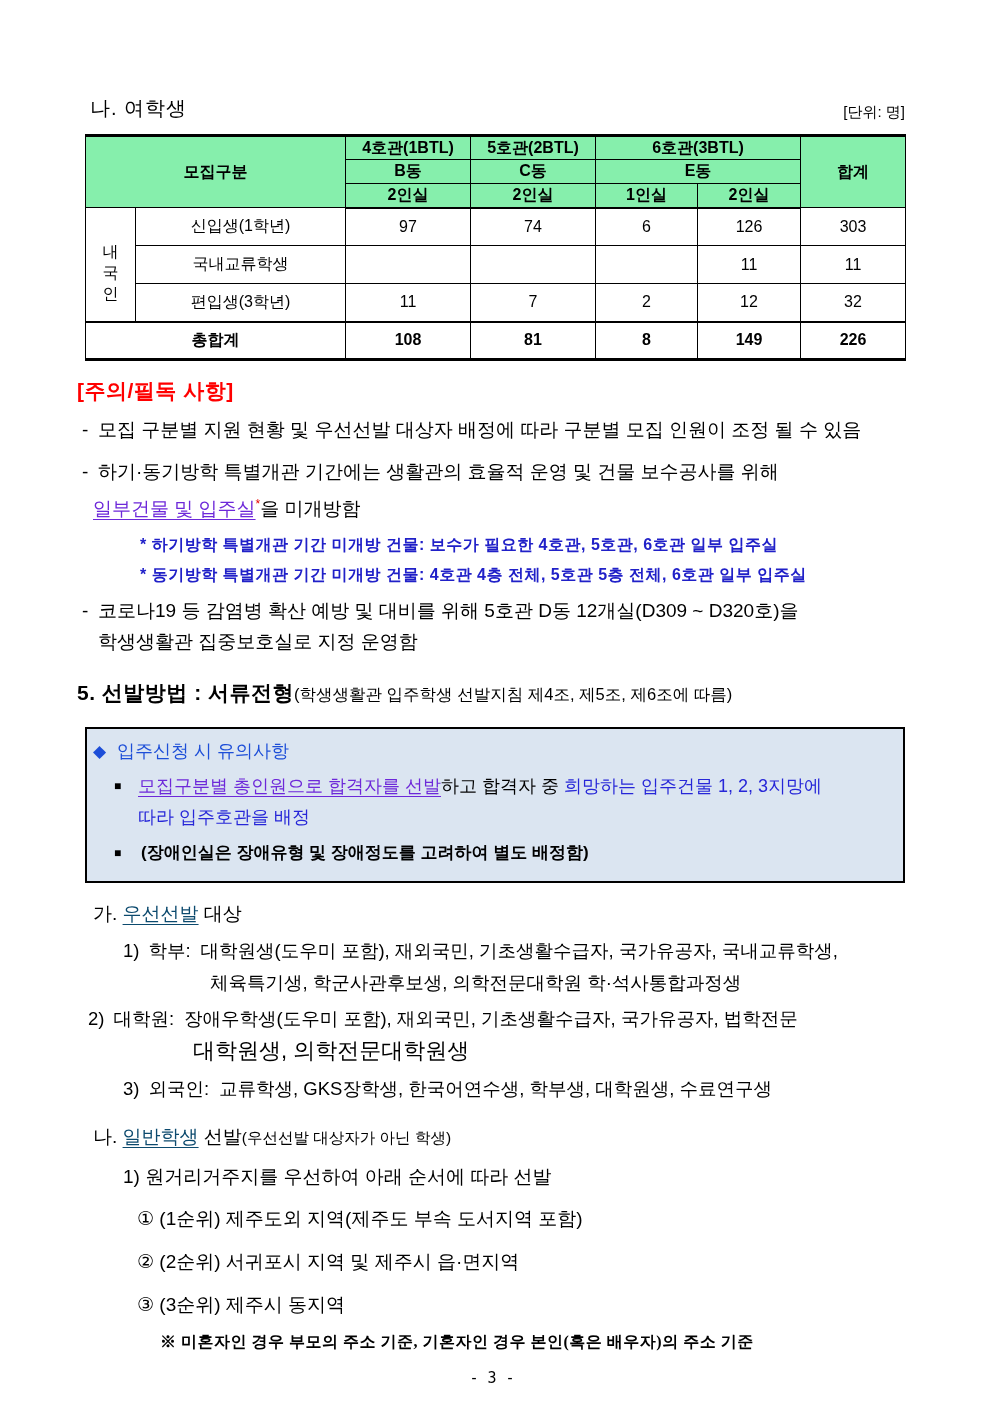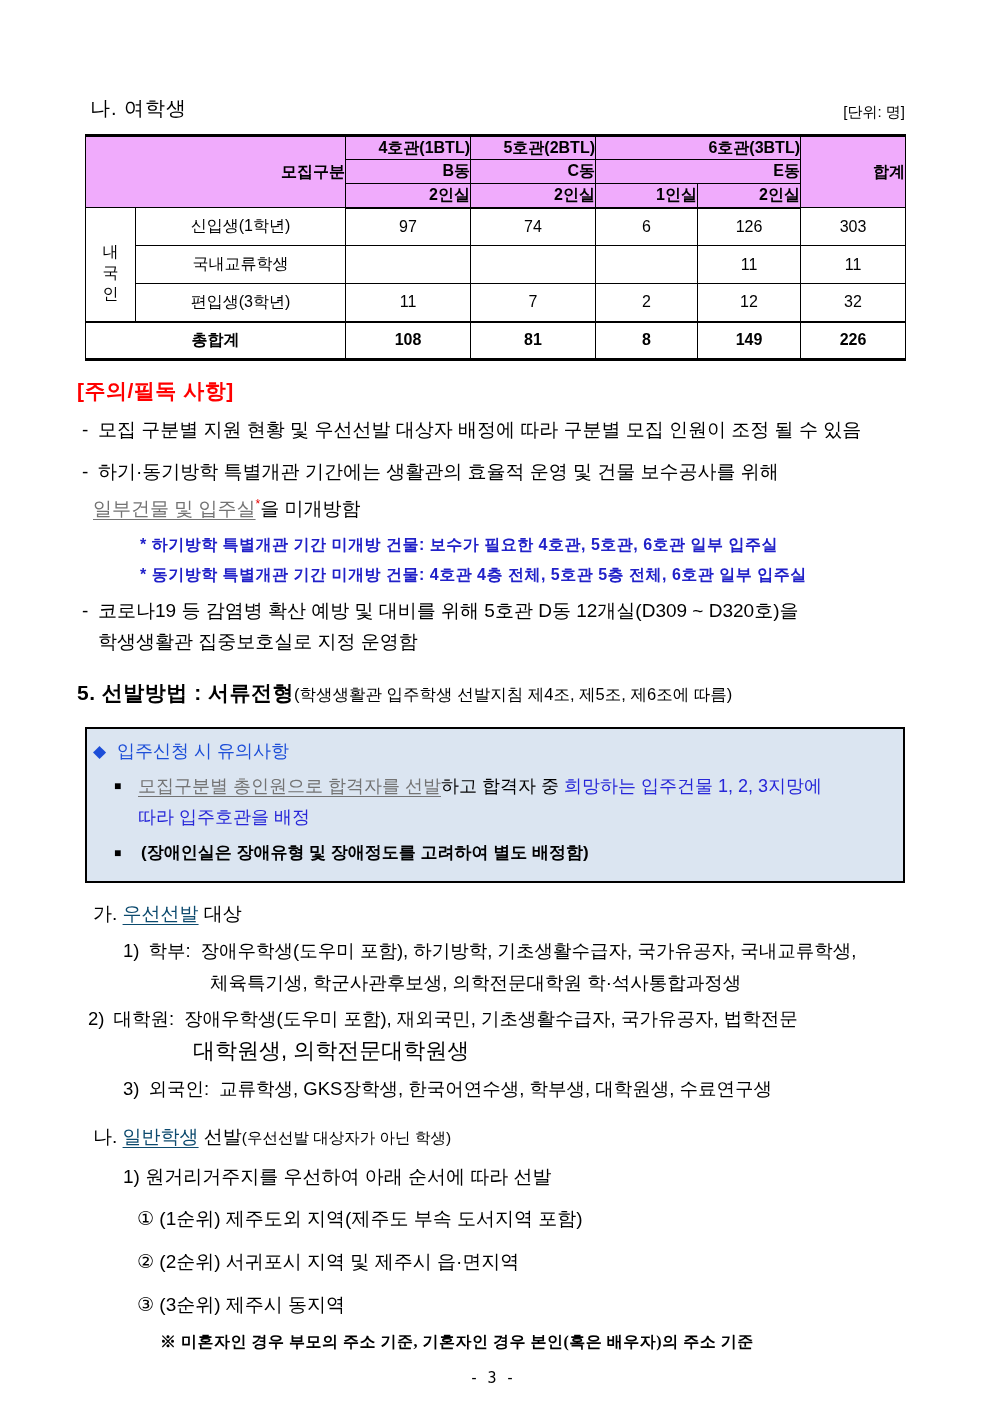--- a/index.html
+++ b/index.html
@@ -29,44 +29,43 @@
     table-layout: fixed;
     border-top: 3px solid #000;
     border-bottom: 3px solid #000;
   }
   table.rtable th, table.rtable td {
     border: 1.5px solid #000;
     text-align: center; vertical-align: middle;
     font-size: 16px;
   }
   table.rtable thead th {
-    background: #f0abfc;
+    background: #86efac;
     font-weight: bold;
     height: 24px;
-    text-align: right;
   }
   table.rtable thead tr:last-child th { border-bottom: 2.5px solid #000; }
   table.rtable tbody td { height: 38px; }
   td.gcell { background: #fff; }
   .vert {
     writing-mode: vertical-rl; text-orientation: upright;
     margin: 0 auto; font-size: 16px; letter-spacing: 5px; line-height: 1;
   }
   tr.total-row td { border-top: 2.5px solid #000; font-weight: bold; height: 40px; }
 
   
   .notice-title { margin-top: 16px; font-size: 21px; font-weight: bold; color: #ff0000; line-height: 28px; letter-spacing: 0.5px; }
   .n-item { display: flex; margin-left: 5px; font-size: 19px; line-height: 30px; }
   .n-item .dash { width: 16px; flex: 0 0 16px; }
   .mt10 { margin-top: 10px; }
   .mt12 { margin-top: 12px; }
   .mt6 { margin-top: 6px; }
   .n-line2 { margin-left: 16px; font-size: 19px; line-height: 34px; }
   .n-line2b { margin-left: 21px; font-size: 19px; line-height: 31px; }
-  .red-u { color: #737373; text-decoration: underline; text-underline-offset: 4px; }
+  .red-u { color: #6d28d9; text-decoration: underline; text-underline-offset: 4px; }
   .sup-star { color: #e60000; font-size: 12px; vertical-align: super; }
   .star-line { margin-left: 63px; color: #2020c8; font-weight: bold; font-size: 16px; line-height: 30px; letter-spacing: 0.5px; }
   .star-line.first { margin-top: 4px; }
 
   
   .sec5 { margin-top: 12px; line-height: 48px; }
   .sec5 .big { font-size: 21px; font-weight: bold; letter-spacing: 0.5px; }
   .sec5 .note { font-size: 16.5px; }
 
   
@@ -231,21 +230,21 @@
         <div class="box-note">(장애인실은 장애유형 및 장애정도를 고려하여 별도 배정함)</div>
       </div>
     </div>
   </div>
 
   <div class="ga-line">
     <span>가. </span><span class="blue-u">우선선발</span><span> 대상</span>
   </div>
 
   <div class="p-item mt6">
-    <span class="p-num">1)</span><span class="p-label">학부:</span><span>장애우학생(도우미 포함), 하기방학, 기초생활수급자, 국가유공자, 국내교류학생,</span>
+    <span class="p-num">1)</span><span class="p-label">학부:</span><span>대학원생(도우미 포함), 재외국민, 기초생활수급자, 국가유공자, 국내교류학생,</span>
   </div>
   <div class="p-cont-a">체육특기생, 학군사관후보생, 의학전문대학원 학·석사통합과정생</div>
 
   <div class="p-item mt4">
     <span class="p-num">2)</span><span class="p-label">대학원:</span><span>장애우학생(도우미 포함), 재외국민, 기초생활수급자, 국가유공자, 법학전문</span>
   </div>
   <div class="p-cont-b">대학원생, 의학전문대학원생</div>
 
   <div class="p-item mt6">
     <span class="p-num">3)</span><span class="p-label">외국인:</span><span>교류학생, GKS장학생, 한국어연수생, 학부생, 대학원생, 수료연구생</span>

